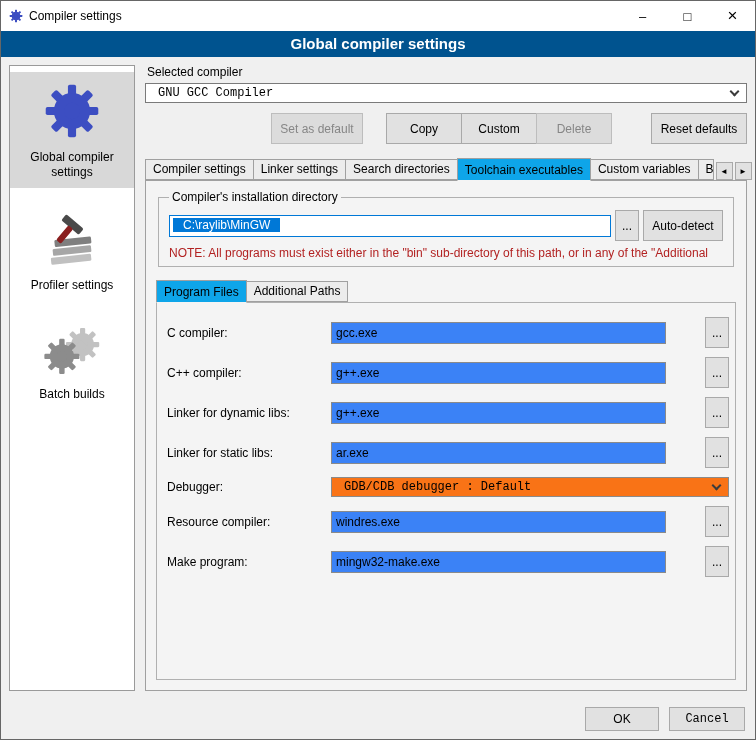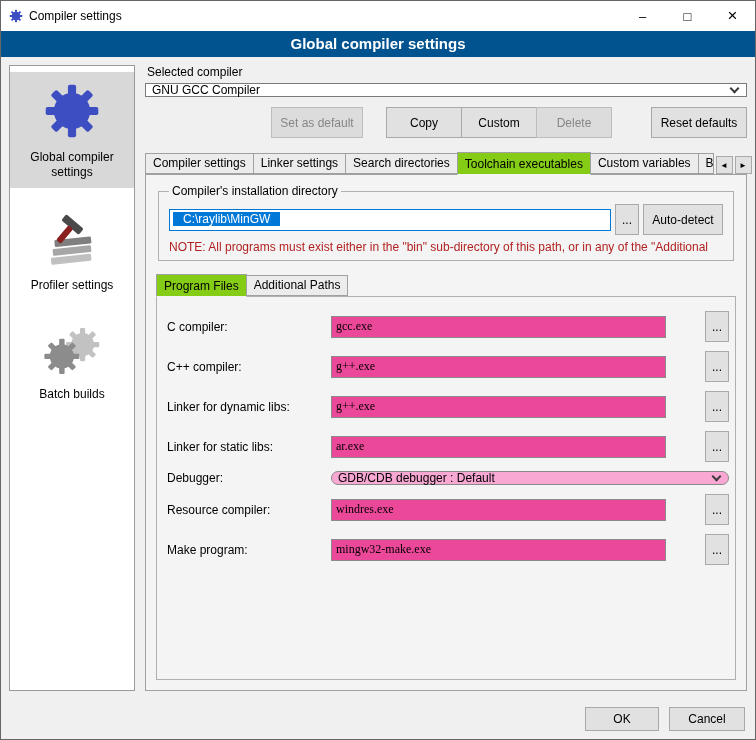--- a/index.html
+++ b/index.html
@@ -23,66 +23,66 @@
   .content { flex:1 1 auto; display:flex; background:#f0f0f0; min-height:0; }
   .sidebar { width:126px; margin:8px 0 8px 8px; background:#fff; border:1px solid #9a9a9a; padding-top:6px; overflow:hidden; }
   .side-item { text-align:center; padding:10px 2px 8px; margin-bottom:14px; cursor:default; }
   .side-item.selected { background:#d8d8d8; }
   .side-label { font-size:12px; line-height:1.25; margin-top:10px; }
   .main { flex:1; margin:6px 8px 8px 10px; display:flex; flex-direction:column; min-width:0; }
 
   .field-label { margin:2px 0 4px 2px; }
 
   
-  .combo { height:14px; background:#fff; border:1px solid #7a7a7a; display:flex; align-items:center; padding:0 8px 0 6px; cursor:default; }
-  .combo.gray { background:#f9a8d4; border-color:#8a8a8a;border-radius:10px; }
+  .combo { height:20px; background:#fff; border:1px solid #7a7a7a; display:flex; align-items:center; padding:0 8px 0 12px; cursor:default;font-family:Liberation Mono, monospace; }
+  .combo.gray { background:#f97316; border-color:#8a8a8a; }
   .combo-text { flex:1; white-space:nowrap; overflow:hidden; }
   .chev { width:7px; height:7px; border-right:2px solid #3c3c3c; border-bottom:2px solid #3c3c3c; transform:rotate(45deg); margin-top:-4px; flex:0 0 auto; }
 
   
   .btn { height:31px; background:#e1e1e1; border:1px solid #a9a9a9; font-family:inherit; font-size:12px; color:#000; cursor:default; }
   .btn:disabled { color:#868686; background:#dcdcdc; border-color:#bdbdbd; }
   .btn-row { display:flex; margin-top:10px; align-items:center; }
   .sp-left { width:126px; flex:0 0 auto; }
   .b-setdefault { width:92px; margin-right:24px; }
   .b-copy,.b-rename,.b-delete { width:76px; margin-left:-1px; }
   .b-reset { width:96px; margin-left:auto; }
 
   
   .tabstrip { display:flex; align-items:flex-end; margin-top:14px; height:22px; position:relative; }
   .tab { padding:2px 7px 3px; background:#ececec; border:1px solid #a0a0a0; margin-left:-1px; white-space:nowrap; position:relative; cursor:default; }
   .tab:first-child { margin-left:0; }
-  .tab.sel { background:#84cc16; border-bottom:1px solid #f4f4f4; padding-top:4px; margin-bottom:-1px; z-index:3; }
+  .tab.sel { background:#0ea5e9; border-bottom:1px solid #f4f4f4; padding-top:4px; margin-bottom:-1px; z-index:3; }
   .tab.cut { overflow:hidden; max-width:38px; }
   .tab-arrows { margin-left:auto; display:flex; gap:2px; padding-left:2px; background:#f0f0f0; z-index:4; position:relative; }
   .arrow-btn { width:17px; height:18px; font-size:8px; display:flex; align-items:center; justify-content:center; background:#e1e1e1; border:1px solid #a9a9a9; cursor:default; }
 
   .panel { flex:1; border:1px solid #a0a0a0; background:#f4f4f4; padding:8px 10px 10px; display:flex; flex-direction:column; min-height:0; position:relative; z-index:1; }
 
   fieldset.groupbox { border:1px solid #b0b0b0; padding:4px 6px 2px; margin:1px 2px; }
   fieldset.groupbox legend { padding:0 3px; margin-left:4px; font-size:12px; }
   .dir-row { display:flex; gap:4px; margin:2px 4px 0 4px; align-items:center; }
   .fake-input { flex:1; height:22px; background:#fff; border:1px solid #0078d7; padding:2px 3px; overflow:hidden; white-space:nowrap; cursor:text; }
   .sel-text { background:#0078d7; color:#fff; padding:0 10px; }
   .browse-btn { width:24px; flex:0 0 auto; }
   .autodetect-btn { width:80px; flex:0 0 auto; }
   .note { color:#b22222; margin:5px 2px 4px 4px; white-space:nowrap; overflow:hidden; }
 
   .subtabstrip { display:flex; align-items:flex-end; margin-top:12px; height:22px; }
   .subpanel { flex:1; border:1px solid #b0b0b0; background:#f4f4f4; padding:14px 6px 0 10px; min-height:0; }
 
   .row { display:flex; align-items:center; margin-bottom:9px;gap:36px; }
   .row-label { width:128px; flex:0 0 auto; }
-  .text-input { flex:1; height:22px; border:1px solid #8a8a8a; background:#ec4899; font-family:Liberation Serif, serif; font-size:12px; padding:0 4px; min-width:0; }
+  .text-input { flex:1; height:22px; border:1px solid #8a8a8a; background:#3b82f6; font-family:Liberation Sans, sans-serif; font-size:12px; padding:0 4px; min-width:0; }
   .row .browse-btn { margin-left:3px; }
   .row .combo { flex:1; }
 
   .footer { height:40px; flex:0 0 auto; display:flex; align-items:center; justify-content:flex-end; gap:10px; padding-right:10px; background:#f0f0f0;padding-left:16px; }
   .b-ok { width:74px; height:24px; }
-  .b-cancel { width:76px; height:24px; }
+  .b-cancel { width:76px; height:24px;font-family:Liberation Mono, monospace; }
 
   .gear-svg { display:block; margin:0 auto; }
 </style>
 </head>
 <body>
 
 <svg width="0" height="0" style="position:absolute">
   <defs>
     <g id="gear-shape">
       <g transform="translate(32,32)">

